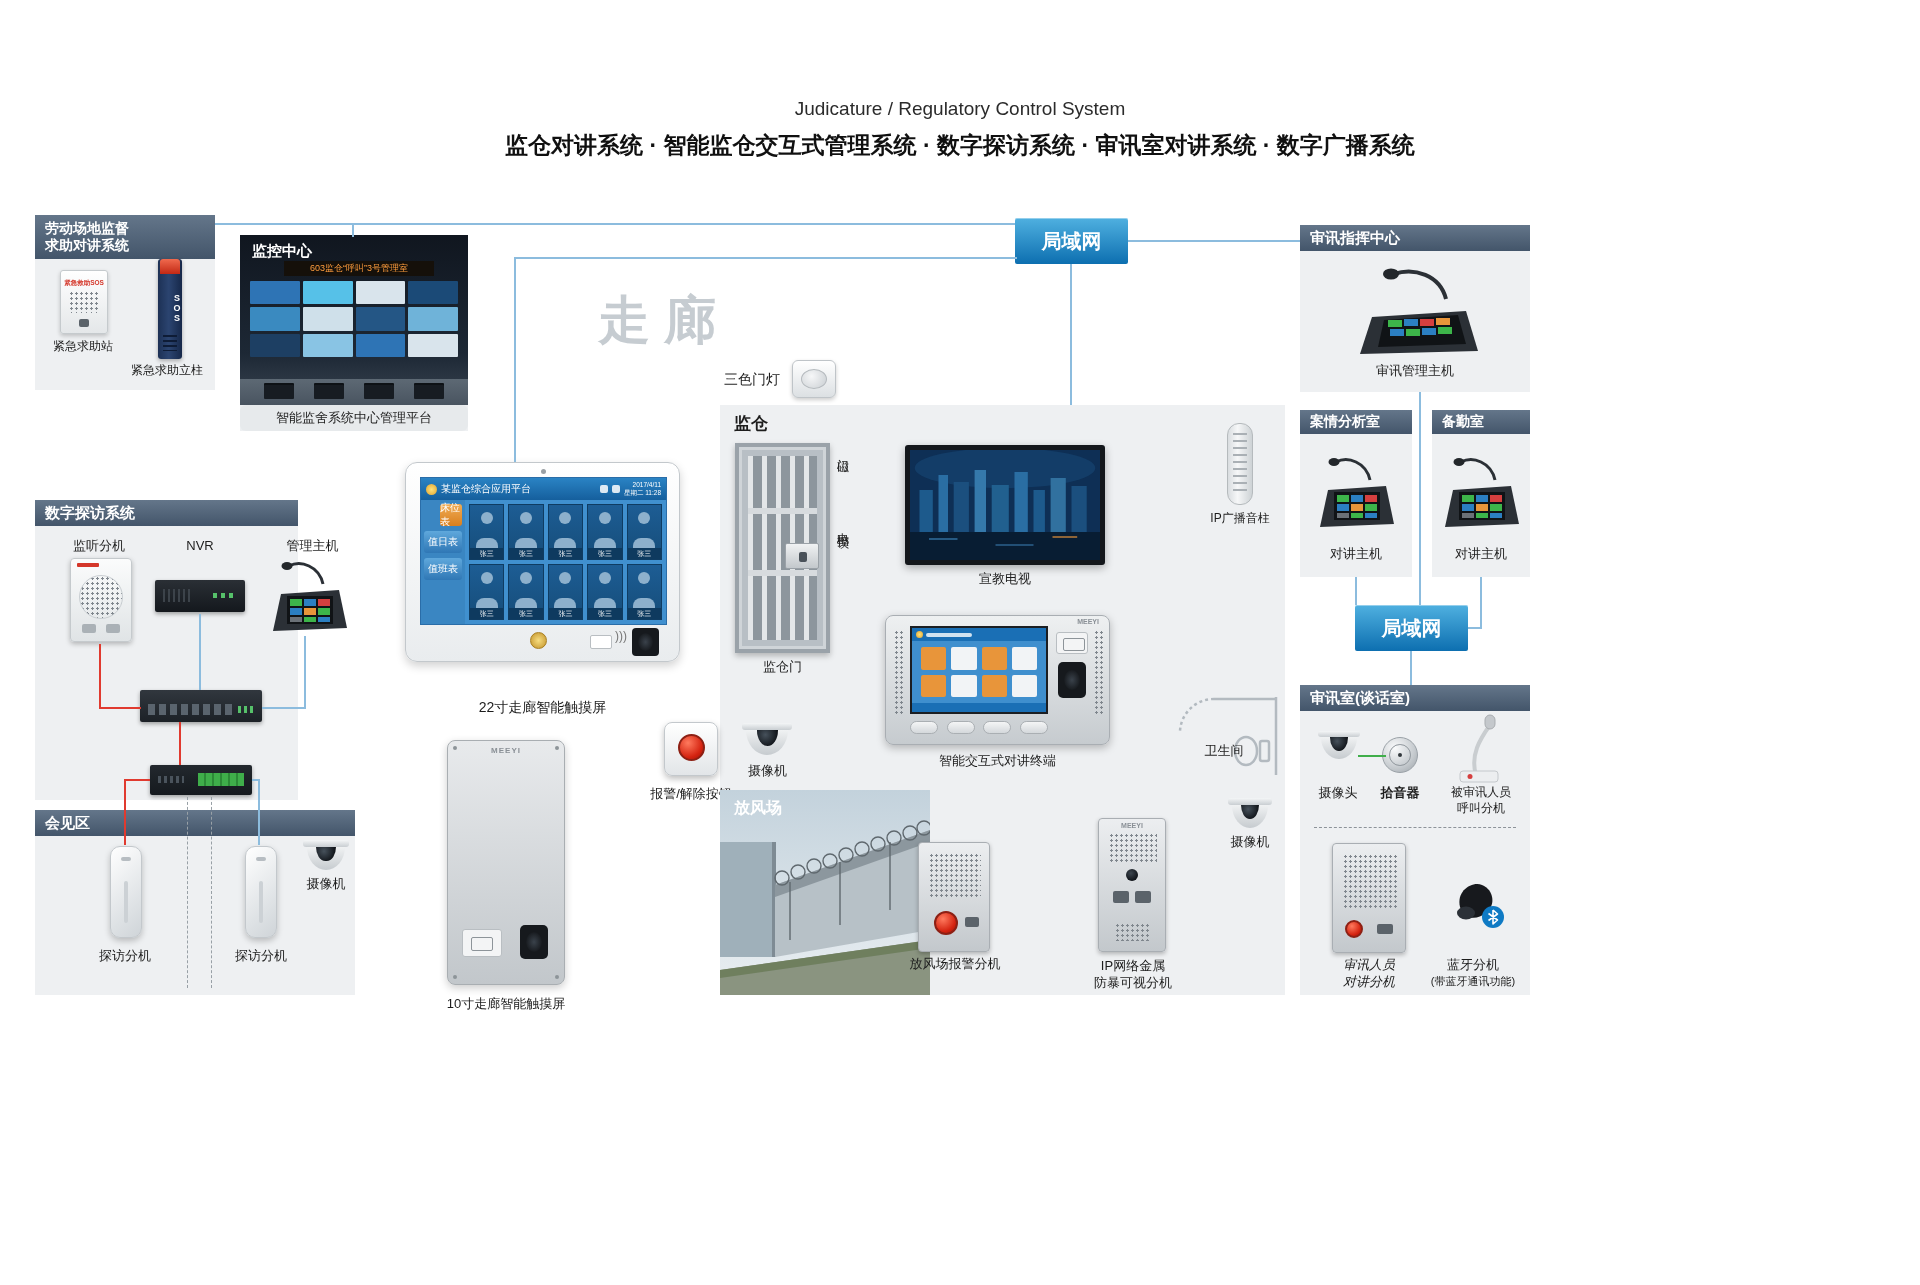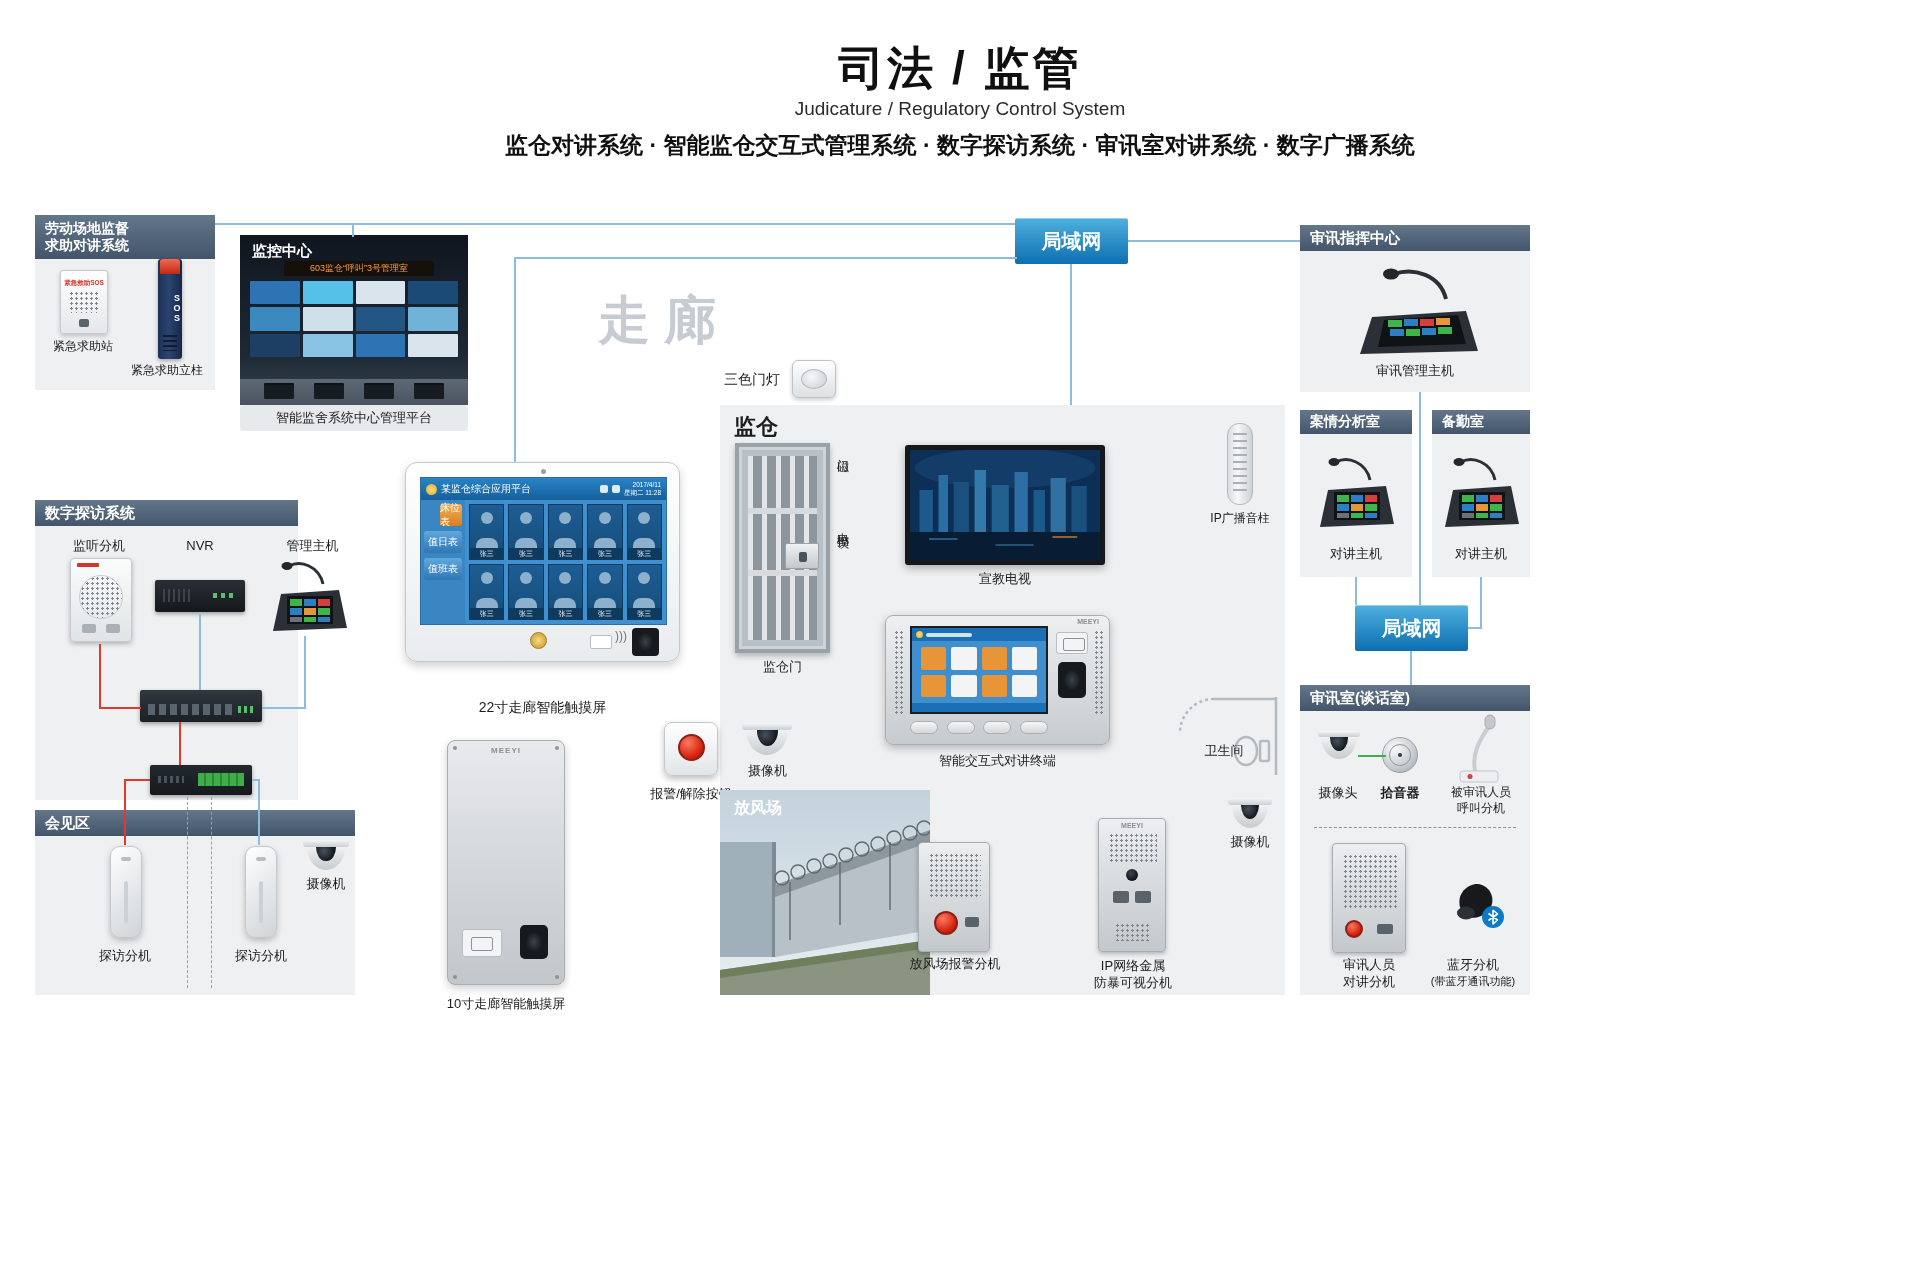--- a/index.html
+++ b/index.html
@@ -148,21 +148,20 @@
 .alarmbox{position:absolute;left:664px;top:722px;width:54px;height:54px;background:linear-gradient(180deg,#ffffff,#e2e5e8);border:1px solid #c3c8cc;border-radius:8px;box-shadow:0 3px 6px rgba(0,0,0,.25);}
 
 .wlbl{position:absolute;color:#fff;font-weight:bold;}
 .small-sq{position:absolute;background:#5b636a;border-radius:2px;}
 </style>
 </head>
 <body>
 
 <div id="stage">
 
-  <div class="title">司法 / 监管</div>
   <div class="subtitle">Judicature / Regulatory Control System</div>
   <div class="systems">监仓对讲系统 · 智能监仓交互式管理系统 · 数字探访系统 · 审讯室对讲系统 · 数字广播系统</div>
   <div class="corridor">走廊</div>
 
   <div class="panel" style="left:35px;top:215px;width:180px;height:175px;">
     <div class="ph" style="height:44px;font-size:14px;">
       <span>劳动场地监督</span>
       <span>求助对讲系统</span>
     </div>
     <div class="station" style="left:25px;top:55px;width:48px;height:64px;">
@@ -340,21 +339,21 @@
   </div>
   <div class="lbl" style="left:425px;top:996px;width:162px;font-size:13px;">10寸走廊智能触摸屏</div>
 
   <div class="lan" style="left:1015px;top:218px;width:113px;height:46px;">局域网</div>
   <div class="lan" style="left:1355px;top:605px;width:113px;height:46px;">局域网</div>
 
   <div class="lbl" style="left:712px;top:370px;width:80px;font-size:14px;">三色门灯</div>
   <div class="dlight"></div>
 
   <div class="panel" style="left:720px;top:405px;width:565px;height:385px;">
-    <div class="lbl" style="left:14px;top:8px;width:60px;text-align:left;font-size:22px;font-weight:bold;">监仓</div>
+    <div class="lbl" style="left:14px;top:8px;width:60px;text-align:left;font-size:17px;font-weight:bold;">监仓</div>
     <div id="door">
       <div class="inner">
         <div class="bars"></div>
         <div class="hbar" style="top:28%;"></div>
         <div class="hbar" style="top:62%;"></div>
       </div>
       <div class="lockdev"></div>
     </div>
     <div class="vlbl" style="left:114px;top:44px;">门磁</div>
     <div class="vlbl" style="left:114px;top:118px;">电控锁</div>
@@ -588,21 +587,21 @@
       <div class="holes" style="position:absolute;left:10px;top:10px;width:54px;height:56px;"></div>
       <div class="redbtn" style="left:12px;top:76px;width:18px;height:18px;"></div>
       <div class="small-sq" style="right:12px;top:80px;width:16px;height:10px;"></div>
     </div>
     <svg width="64" height="62" viewBox="0 0 64 62" style="position:absolute;left:146px;top:188px;">
       <path d="M14 34 C 10 18, 26 8, 36 12 C 48 17, 50 32, 40 40 C 30 48, 18 46, 14 34 Z" fill="#17191d"></path>
       <ellipse cx="20" cy="40" rx="9" ry="6.5" fill="#2c3138"></ellipse>
       <circle cx="47" cy="44" r="11" fill="#0f7ac4"></circle>
       <path d="M47 37 L47 51 L51.5 47 L42.5 40.5 M47 37 L51.5 41 L42.5 47.5" stroke="#fff" stroke-width="1.6" fill="none" stroke-linejoin="round"></path>
     </svg>
-    <div class="lbl" style="left:22px;top:272px;width:94px;">
+    <div class="lbl" style="left:22px;top:272px;width:94px;font-style:italic;">
       <div>审讯人员</div>
       <div>对讲分机</div>
     </div>
     <div class="lbl" style="left:120px;top:272px;width:106px;font-size:11px;">
       <div style="font-size:13px;">蓝牙分机</div>
       <div>(带蓝牙通讯功能)</div>
     </div>
   </div>
 
   <div class="line" style="left:215px;top:223px;width:800px;height:2px;"></div>

